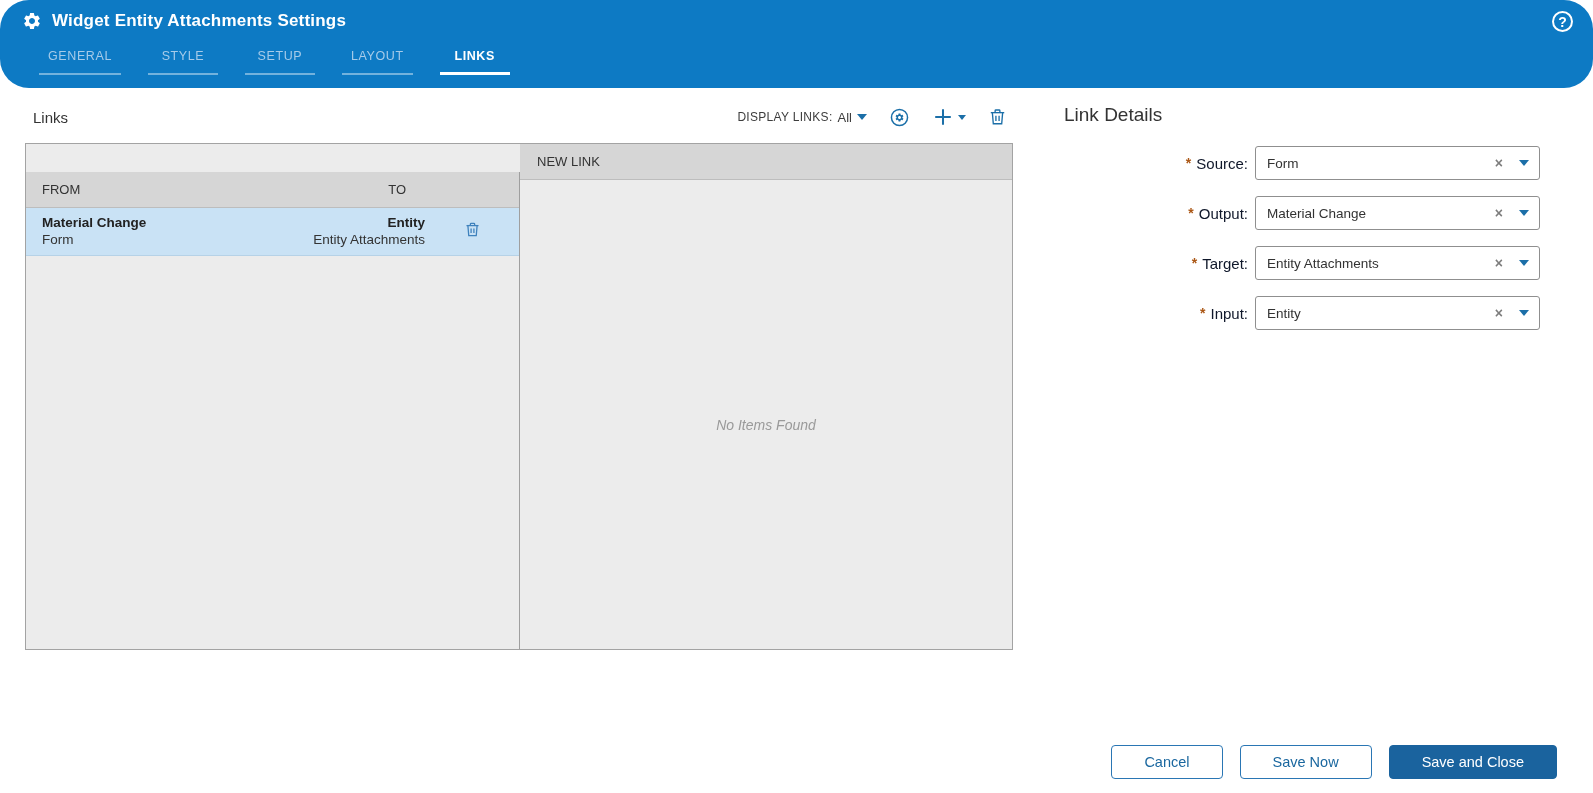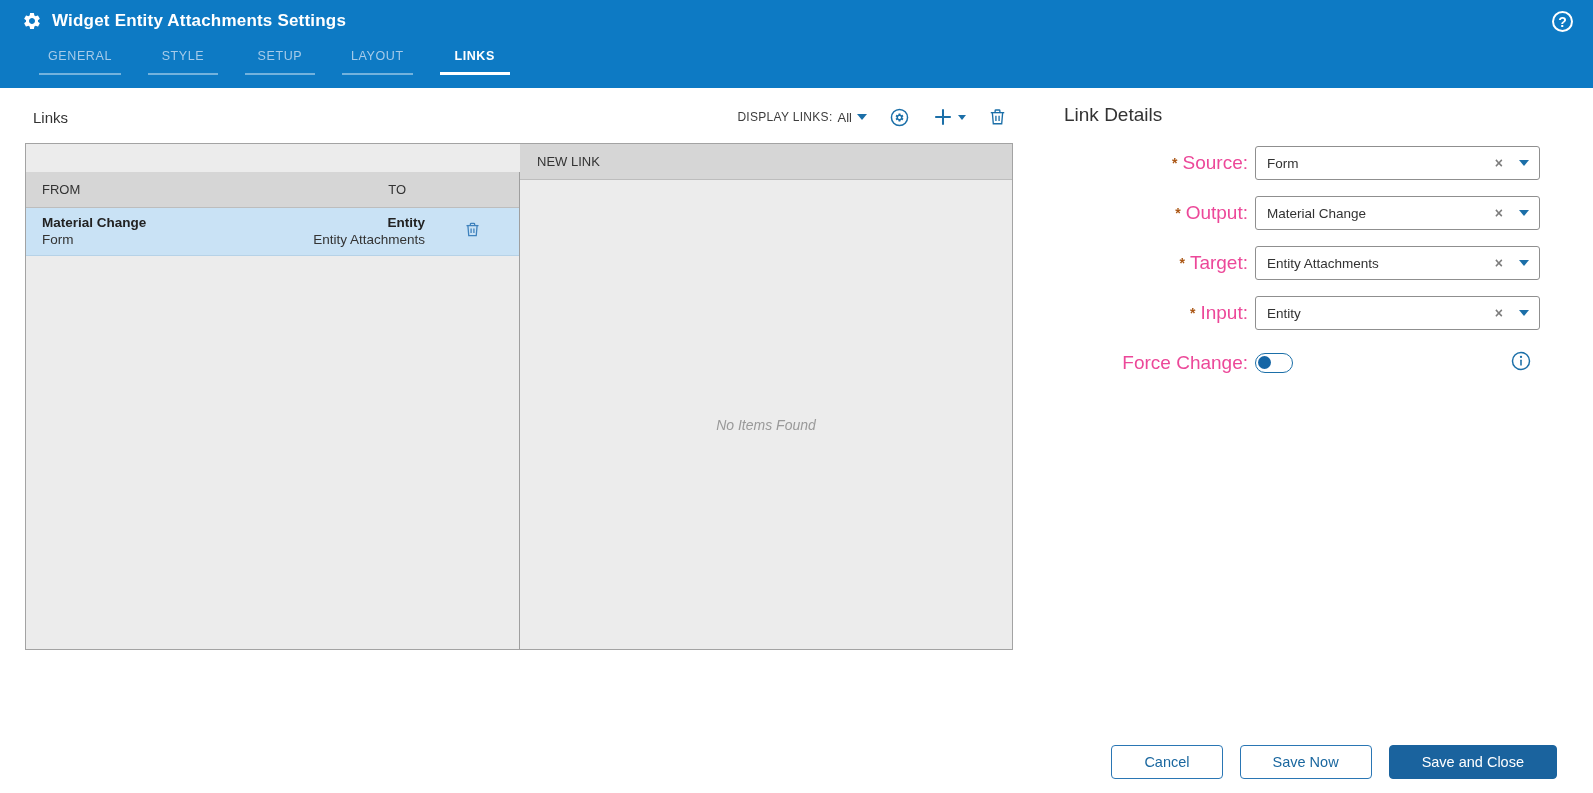--- a/index.html
+++ b/index.html
@@ -1,21 +1,21 @@
 <!DOCTYPE html>
 <html><head>
 <meta charset="utf-8">
 <style>
   * { margin:0; padding:0; box-sizing:border-box; }
   html,body { width:1593px; height:793px; overflow:hidden;
     font-family:"Liberation Sans","DejaVu Sans",sans-serif; background:#ffffff; }
   .page { position:relative; width:1593px; height:793px; background:#ffffff; }
 
   
-  .hdr { position:absolute; top:0; left:0; right:0; height:88px; background:#0d7ac4; }
+  .hdr { position:absolute; top:0; left:0; right:0; height:88px; background:#0d7ac4;border-radius:29px; }
   .hdr-title-row { position:absolute; top:11px; left:22px; display:flex; align-items:center; gap:10px; }
   .gear-ic { width:20px; height:20px; color:#ffffff; }
   .hdr-title { color:#ffffff; font-size:17px; font-weight:600; letter-spacing:.2px; }
   .help-ic { position:absolute; top:11px; right:20px; width:21px; height:21px; border:2px solid #fff;
     border-radius:50%; color:#fff; font-size:14px; font-weight:700; display:flex; align-items:center;
     justify-content:center; cursor:pointer; }
   .tabs { position:absolute; left:39px; bottom:13px; display:flex; gap:27px; }
   .tab { color:#a6cbe9; font-size:12.5px; letter-spacing:.6px; padding:0 9px 9px 9px; min-width:70px;
     text-align:center; border-bottom:2px solid rgba(255,255,255,.42); cursor:pointer; }
   .tab.active { color:#ffffff; border-bottom:3px solid #ffffff; font-weight:600; }
@@ -55,21 +55,21 @@
   .row-trash { color:#3f82bd; cursor:pointer; }
   .empty-msg { position:absolute; top:237px; left:0; right:0; text-align:center;
     font-size:14px; font-style:italic; color:#9a9a9a; }
 
   
   .link-details { position:absolute; left:1040px; top:104px; width:500px; }
   .ld-title { font-size:19px; color:#333333; font-weight:400; margin:0 0 20px 24px; }
   .ld-row { display:flex; align-items:center; height:34px; margin-bottom:16px; position:relative; }
   .ld-lbl { width:215px; display:flex; justify-content:flex-end; align-items:center; gap:5px; padding-right:7px; }
   .req { color:#ab5715; font-size:14px; font-weight:700; }
-  .lbl-txt { font-size:19px; color:#ec4899; }
+  .lbl-txt { font-size:15px; color:#0f172a; }
   .combo { width:285px; height:34px; border:1px solid #8f8f8f; border-radius:3px; background:#ffffff;
     display:flex; align-items:center; padding:0 10px 0 11px; cursor:pointer; }
   .combo-val { flex:1; font-size:13.5px; color:#333333; }
   .combo-x { color:#7d7d7d; font-size:14px; font-weight:700; margin-right:16px; cursor:pointer; }
   .toggle { width:38px; height:20px; border:1.5px solid #1b6fa8; border-radius:11px; background:#ffffff;
     position:relative; cursor:pointer; }
   .toggle .knob { position:absolute; left:2px; top:2px; width:13px; height:13px; border-radius:50%; background:#1666a5; }
   .info-ic { margin-left:auto; margin-right:8px; color:#1b6fa8; cursor:pointer; }
   .fc-row { margin-top:8px; }
 
@@ -227,35 +227,20 @@
         <span class="req">*</span>
         <span class="lbl-txt">Input:</span>
       </div>
       <div class="combo">
         <span class="combo-val">Entity</span>
         <span class="combo-x">×</span>
         <span class="caret-down"></span>
       </div>
     </div>
 
-    <div class="ld-row fc-row">
-      <div class="ld-lbl">
-        <span class="lbl-txt">Force Change:</span>
-      </div>
-      <div class="toggle">
-          <div class="knob"></div>
-        </div>
-      <span class="info-ic">
-        <svg width="22" height="22" viewBox="0 0 24 24" fill="none" stroke="currentColor" stroke-width="1.6">
-            <circle cx="12" cy="12" r="9.3"></circle>
-            <circle cx="12" cy="7.6" r="1.25" fill="currentColor" stroke="none"></circle>
-            <rect x="11.15" y="10.3" width="1.7" height="7" rx="0.85" fill="currentColor" stroke="none"></rect>
-          </svg>
-      </span>
-    </div>
   </div>
 
 
   <div class="footer">
     <button class="btn btn-outline">Cancel</button>
     <button class="btn btn-outline">Save Now</button>
     <button class="btn btn-primary">Save and Close</button>
   </div>
 
 </div>

